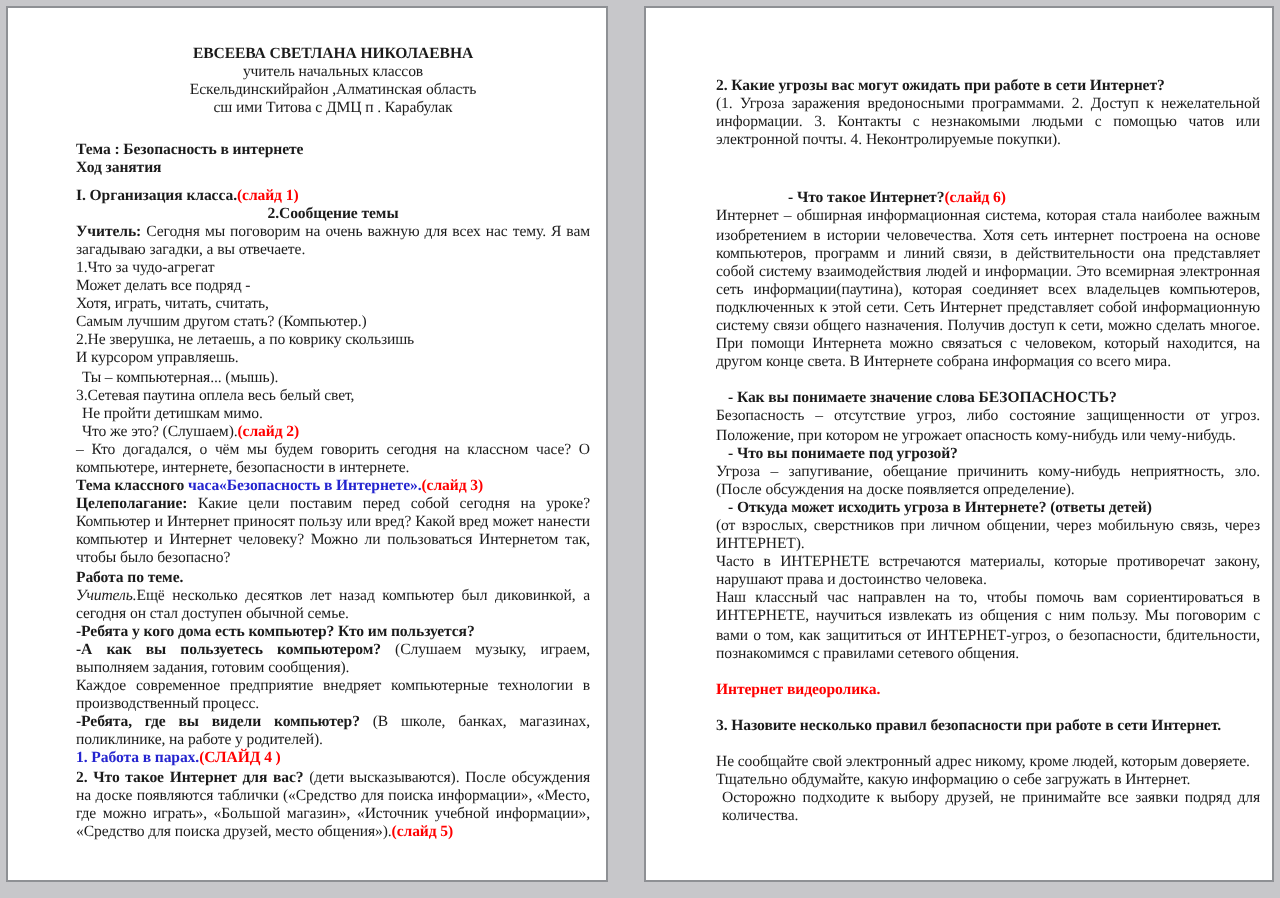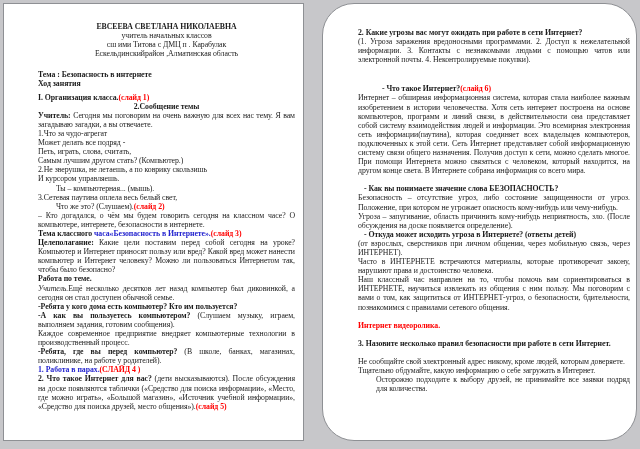--- a/index.html
+++ b/index.html
@@ -6,84 +6,85 @@
   .canvas{
     position:relative;width:640px;height:449px;background:#c7c7ca;
     overflow:hidden;font-family:"Liberation Serif","DejaVu Serif",serif;
   }
   .page{
     position:absolute;top:3px;height:438px;background:#ffffff;
     border:1px solid #8e9094;box-sizing:border-box;overflow:hidden;
     color:#1b1b1b;font-size:7.8px;line-height:9.1px;letter-spacing:-0.05px;
   }
   #page1{left:3px;width:301px;padding:18px 8px 4px 34px;}
-  #page2{left:322px;width:315px;padding:24px 6px 6px 35px;border-radius:32px;}
+  #page2{left:322px;width:315px;padding:34px 6px 6px 35px;}
   p{margin:0;}
   .c{text-align:center;}
   .j{text-align:justify;}
   .b{font-weight:700;}
   .i{font-style:italic;}
   .red{color:#ff0000;}
   .blue{color:#2424cf;}
-  .ind2{margin-left:18px;}
+  .ind2{margin-left:3px;}
   .ind6{margin-left:6px;}
-  .ind28{margin-left:24px;}
+  .ind28{margin-left:36px;}
   .sp4{height:4px;} .sp9{height:9px;} .sp12{height:12px;} .sp20{height:20px;}
 </style>
 </head>
 <body>
 
 <div class="canvas">
 
   <div class="page" id="page1">
     <p class="c b">ЕВСЕЕВА СВЕТЛАНА НИКОЛАЕВНА</p>
     <p class="c">учитель начальных классов</p>
+    <p class="c">Ескельдинскийрайон ,Алматинская область</p>
     <p class="c">сш ими Титова с ДМЦ п . Карабулак</p>
-    <p class="c">Ескельдинскийрайон ,Алматинская область</p>
 
     <div class="sp12"></div>
 
     <p class="b">Тема : Безопасность в интернете</p>
     <p class="b">Ход занятия</p>
 
     <div class="sp4"></div>
 
     <p><span class="b">I. Организация класса.</span><span class="b red">(слайд 1)</span></p>
     <p class="c b">2.Сообщение темы</p>
 
     <p class="j"><span class="b">Учитель:</span><span> Сегодня мы поговорим на очень важную для всех нас тему. Я вам загадываю загадки, а вы отвечаете.</span></p>
 
     <p>1.Что за чудо-агрегат</p>
     <p>Может делать все подряд -</p>
-    <p>Петь, играть, слова, считать,</p>
+    <p>Хотя, играть, читать, считать,</p>
     <p>Самым лучшим другом стать? (Компьютер.)</p>
     <p>2.Не зверушка, не летаешь, а по коврику скользишь</p>
     <p>И  курсором управляешь.</p>
     <p class="ind2">Ты – компьютерная... (мышь).</p>
     <p>3.Сетевая паутина оплела весь белый свет,</p>
+    <p class="ind2">Не пройти детишкам мимо.</p>
 
     <p class="ind2"><span>Что же это? (Слушаем).</span><span class="b red">(слайд 2)</span></p>
 
     <p class="j">– Кто догадался, о чём мы будем говорить сегодня на классном часе? О компьютере, интернете, безопасности в интернете.</p>
 
     <p><span class="b">Тема классного </span><span class="b blue">часа«Безопасность в Интернете».</span><span class="b red">(слайд 3)</span></p>
 
     <p class="j"><span class="b">Целеполагание:</span><span> Какие цели поставим перед собой сегодня на уроке? Компьютер и Интернет приносят пользу или вред? Какой вред может нанести компьютер и Интернет человеку? Можно ли пользоваться Интернетом так, чтобы было безопасно?</span></p>
 
     <p class="b">Работа по теме.</p>
 
     <p class="j"><span class="i">Учитель.</span><span>Ещё несколько десятков лет назад компьютер был диковинкой, а сегодня он стал доступен обычной семье.</span></p>
 
     <p class="b">-Ребята у кого дома есть компьютер? Кто им пользуется?</p>
 
     <p class="j"><span class="b">-А как вы пользуетесь компьютером?</span><span> (Слушаем музыку, играем, выполняем задания, готовим сообщения).</span></p>
 
     <p class="j">Каждое современное предприятие внедряет компьютерные технологии в производственный процесс.</p>
 
-    <p class="j"><span class="b">-Ребята, где вы перед компьютер?</span><span> (В школе, банках, магазинах, поликлинике, на работе у родителей).</span></p>
+    <p class="j"><span class="b">-Ребята, где вы видели компьютер?</span><span> (В школе, банках, магазинах, поликлинике, на работе у родителей).</span></p>
 
     <p><span class="b blue">1. Работа в парах.</span><span class="b red">(СЛАЙД 4 )</span></p>
 
     <p class="j"><span class="b">2. Что такое Интернет для вас?</span><span> (дети высказываются). После обсуждения на доске появляются таблички («Средство для поиска информации», «Место, где можно играть», «Большой магазин», «Источник учебной информации», «Средство для поиска друзей, место общения»).</span><span class="b red">(слайд 5)</span></p>
   </div>
 
   <div class="page" id="page2">
     <p class="b">2. Какие угрозы вас могут ожидать при работе в сети Интернет?</p>
     <p class="j">(1. Угроза заражения вредоносными программами. 2. Доступ к нежелательной информации. 3. Контакты с незнакомыми людьми с помощью чатов или электронной почты. 4. Неконтролируемые покупки).</p>
 
@@ -91,21 +92,22 @@
 
     <p class="ind28"><span class="b">- Что такое Интернет?</span><span class="b red">(слайд 6)</span></p>
 
     <p class="j">Интернет – обширная информационная система, которая стала наиболее важным изобретением в истории человечества. Хотя сеть интернет построена на основе компьютеров, программ и линий связи, в действительности она представляет собой систему взаимодействия людей и информации. Это всемирная электронная сеть информации(паутина), которая соединяет всех владельцев компьютеров, подключенных к этой сети. Сеть Интернет представляет собой информационную систему связи общего назначения. Получив доступ к сети, можно сделать многое. При помощи Интернета можно связаться с человеком, который находится, на другом конце света. В Интернете собрана информация со всего мира.</p>
 
     <div class="sp9"></div>
 
     <p class="b ind6">- Как вы понимаете значение слова БЕЗОПАСНОСТЬ?</p>
     <p class="j">Безопасность – отсутствие угроз, либо состояние защищенности от угроз. Положение, при котором не угрожает опасность кому-нибудь или чему-нибудь.</p>
 
-    <p class="j">Угроза – запугивание, область причинить кому-нибудь неприятность, зло. (После обсуждения на доске появляется определение).</p>
+    <p class="b ind6">- Что вы понимаете под угрозой?</p>
+    <p class="j">Угроза – запугивание, обещание причинить кому-нибудь неприятность, зло. (После обсуждения на доске появляется определение).</p>
 
     <p class="b ind6">- Откуда может исходить угроза в Интернете? (ответы детей)</p>
     <p class="j">(от взрослых, сверстников при личном общении, через мобильную связь, через ИНТЕРНЕТ).</p>
 
     <p class="j">Часто в ИНТЕРНЕТЕ встречаются материалы, которые противоречат закону, нарушают права и достоинство человека.</p>
     <p class="j">Наш классный час направлен на то, чтобы помочь вам сориентироваться в ИНТЕРНЕТЕ, научиться извлекать из общения с ним пользу. Мы поговорим с вами о том, как защититься от ИНТЕРНЕТ-угроз, о безопасности, бдительности, познакомимся с правилами сетевого общения.</p>
 
     <div class="sp9"></div>
 
     <p class="b red">Интернет видеоролика.</p>

